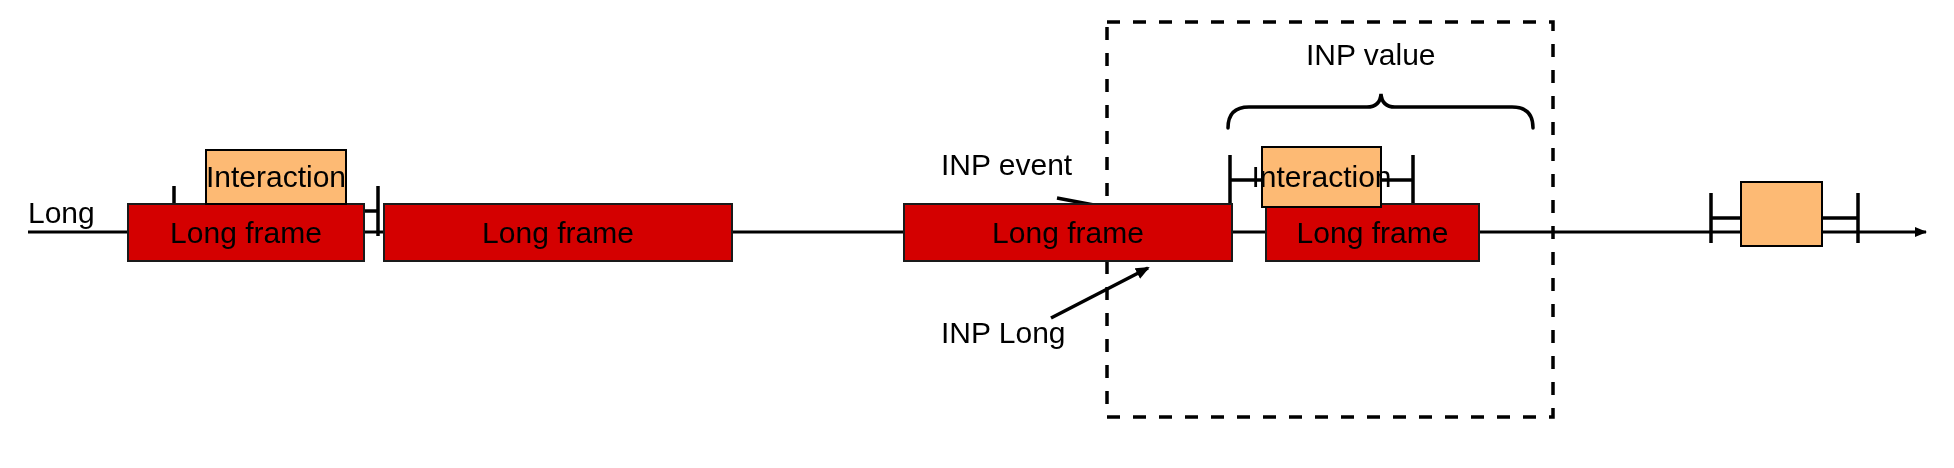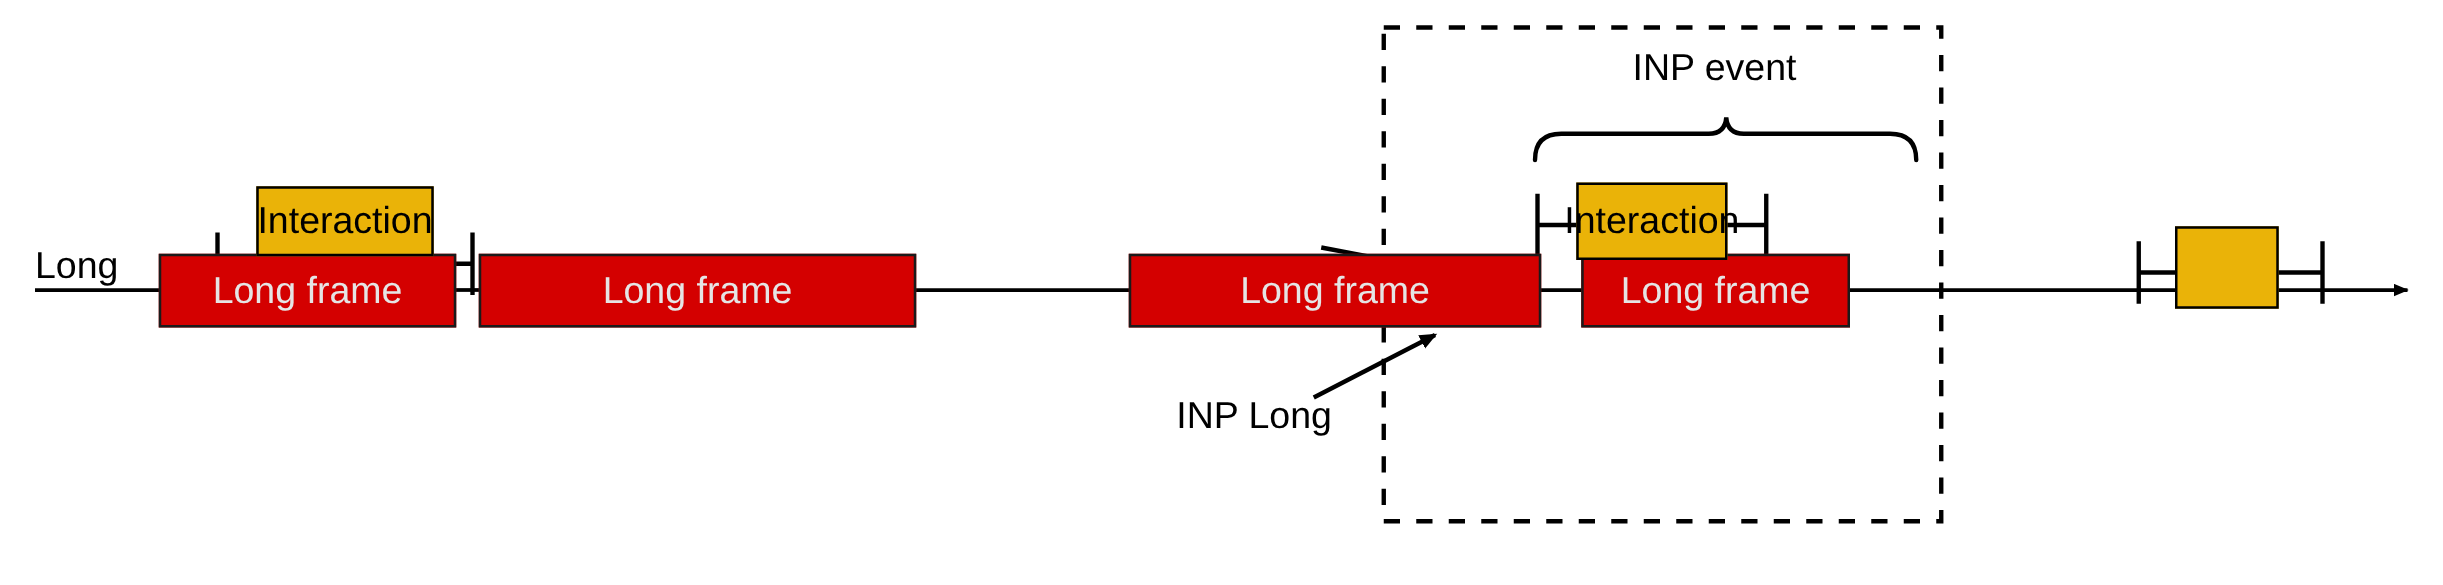--- a/index.html
+++ b/index.html
@@ -32,27 +32,27 @@
     line-height: 1;
   }
   .frame-box {
     position: absolute;
     background: #D40000;
     border: 2px solid #1a1a1a;
     box-sizing: border-box;
     display: flex;
     align-items: center;
     justify-content: center;
-    color: #e5e5e5;
+    color: #000000;
     font-size: 30px;
     font-family: "Liberation Sans", sans-serif;
   }
   .interaction-box {
     position: absolute;
-    background: #eab308;
+    background: #fdba74;
     border: 2px solid #000000;
     box-sizing: border-box;
     display: flex;
     align-items: center;
     justify-content: center;
     color: #000000;
     font-size: 30px;
     font-family: "Liberation Sans", sans-serif;
   }
   .axis-label {
@@ -124,18 +124,19 @@
   <div class="frame-box" style="left:903px; top:203px; width:330px; height:59px;">Long frame</div>
 
   <div class="frame-box" style="left:1265px; top:203px; width:215px; height:59px;">Long frame</div>
 
   <div class="interaction-box" style="left:205px; top:149px; width:142px; height:56px;">Interaction</div>
 
   <div class="interaction-box" style="left:1261px; top:146px; width:121px; height:62px;">Interaction</div>
 
   <div class="interaction-box" style="left:1740px; top:181px; width:83px; height:66px;"></div>
 
-  <div class="lbl ann-label" style="left:1306px; top:40px;">INP event</div>
+  <div class="lbl ann-label" style="left:1306px; top:40px;">INP value</div>
 
+  <div class="lbl ann-label" style="left:941px; top:150px;">INP event</div>
 
   <div class="lbl ann-label" style="left:941px; top:318px;">INP Long</div>
 
 </div>
 
 </body></html>

